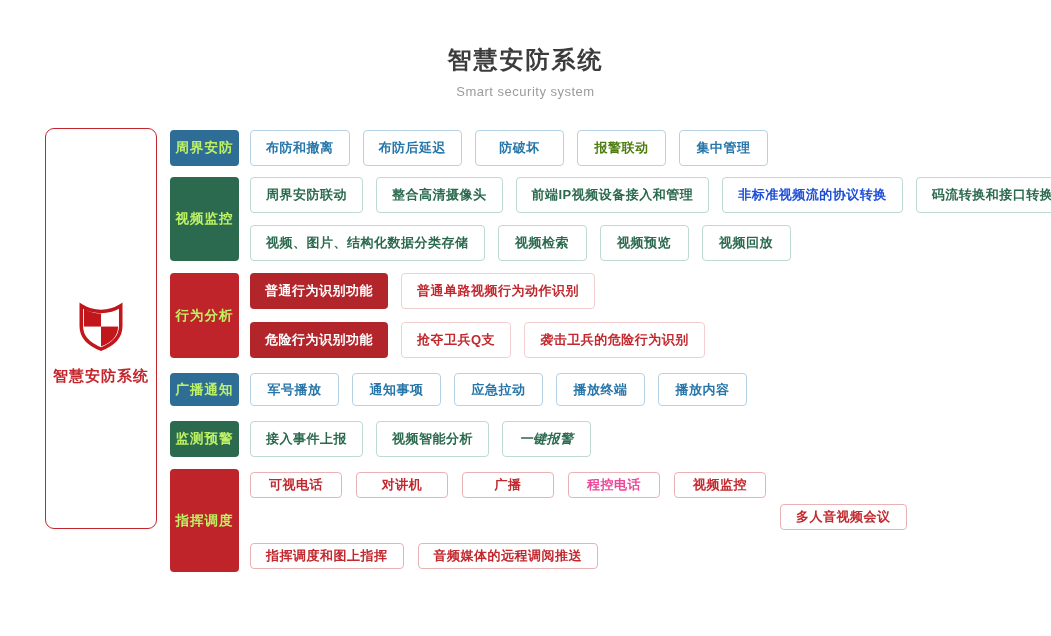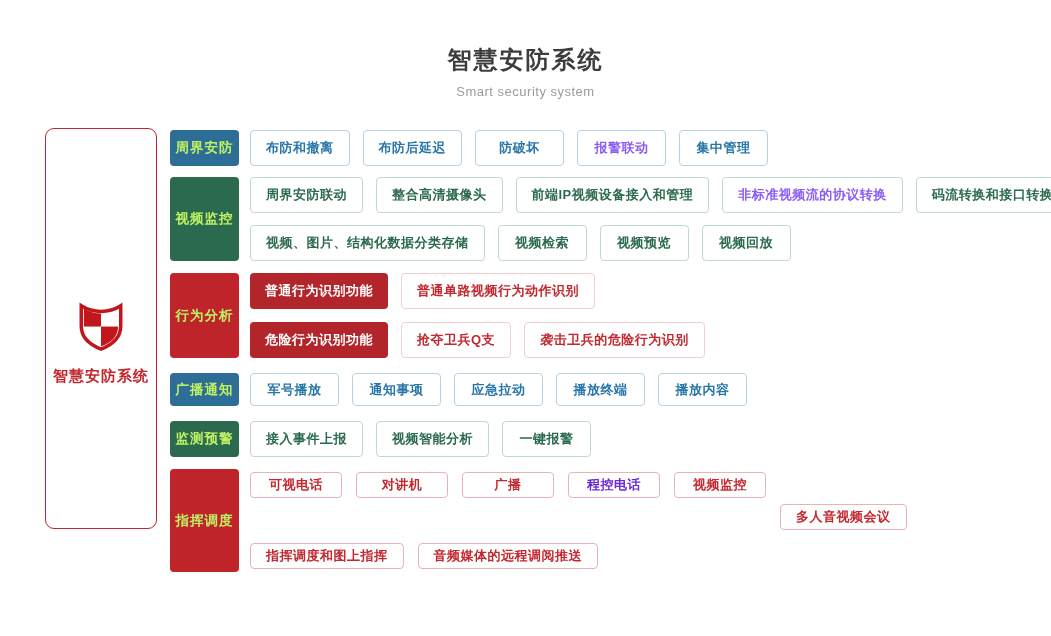--- a/index.html
+++ b/index.html
@@ -78,33 +78,33 @@
   </div>
 
   <main class="groups">
       <div class="group g-perimeter">
         <div class="cat" style="background: rgb(46, 109, 150);">周界安防</div>
         <div class="rows">
           <div class="row">
             <div class="btn" style="color: rgb(39, 118, 169); border-color: rgb(181, 210, 228);">布防和撤离</div>
             <div class="btn" style="color: rgb(39, 118, 169); border-color: rgb(181, 210, 228);">布防后延迟</div>
             <div class="btn" style="color: rgb(39, 118, 169); border-color: rgb(181, 210, 228);">防破坏</div>
-            <div class="btn" style="color: #8b5cf6; border-color: rgb(181, 210, 228);">报警联动</div>
+            <div class="btn" style="color: #4d7c0f; border-color: rgb(181, 210, 228);">报警联动</div>
             <div class="btn" style="color: rgb(39, 118, 169); border-color: rgb(181, 210, 228);">集中管理</div>
           </div>
         </div>
       </div>
       <div class="group g-video">
         <div class="cat" style="background: rgb(43, 106, 78);">视频监控</div>
         <div class="rows">
           <div class="row">
             <div class="btn" style="color: rgb(43, 106, 78); border-color: rgb(190, 217, 205);">周界安防联动</div>
             <div class="btn" style="color: rgb(43, 106, 78); border-color: rgb(190, 217, 205);">整合高清摄像头</div>
             <div class="btn" style="color: rgb(43, 106, 78); border-color: rgb(190, 217, 205);">前端IP视频设备接入和管理</div>
-            <div class="btn" style="color: #8b5cf6; border-color: rgb(190, 217, 205);">非标准视频流的协议转换</div>
+            <div class="btn" style="color: #1d4ed8; border-color: rgb(190, 217, 205);">非标准视频流的协议转换</div>
             <div class="btn" style="color: rgb(43, 106, 78); border-color: rgb(190, 217, 205);">码流转换和接口转换</div>
           </div>
           <div class="row">
             <div class="btn" style="color: rgb(43, 106, 78); border-color: rgb(190, 217, 205);">视频、图片、结构化数据分类存储</div>
             <div class="btn" style="color: rgb(43, 106, 78); border-color: rgb(190, 217, 205);">视频检索</div>
             <div class="btn" style="color: rgb(43, 106, 78); border-color: rgb(190, 217, 205);">视频预览</div>
             <div class="btn" style="color: rgb(43, 106, 78); border-color: rgb(190, 217, 205);">视频回放</div>
           </div>
         </div>
       </div>
@@ -133,32 +133,32 @@
             <div class="btn" style="color: rgb(39, 118, 169); border-color: rgb(181, 210, 228);">播放内容</div>
           </div>
         </div>
       </div>
       <div class="group g-monitor">
         <div class="cat" style="background: rgb(43, 106, 78);">监测预警</div>
         <div class="rows">
           <div class="row">
             <div class="btn" style="color: rgb(43, 106, 78); border-color: rgb(190, 217, 205);">接入事件上报</div>
             <div class="btn" style="color: rgb(43, 106, 78); border-color: rgb(190, 217, 205);">视频智能分析</div>
-            <div class="btn" style="color: rgb(43, 106, 78); border-color: rgb(190, 217, 205);">一键报警</div>
+            <div class="btn" style="color: rgb(43, 106, 78); border-color: rgb(190, 217, 205); font-style: italic;">一键报警</div>
           </div>
         </div>
       </div>
       <div class="group g-dispatch">
         <div class="cat" style="background: rgb(191, 36, 42);">指挥调度</div>
         <div class="rows">
           <div class="row">
             <div class="btn" style="color: rgb(194, 40, 46); border-color: rgb(233, 178, 181);">可视电话</div>
             <div class="btn" style="color: rgb(194, 40, 46); border-color: rgb(233, 178, 181);">对讲机</div>
             <div class="btn" style="color: rgb(194, 40, 46); border-color: rgb(233, 178, 181);">广播</div>
-            <div class="btn" style="color: #6d28d9; border-color: rgb(233, 178, 181);">程控电话</div>
+            <div class="btn" style="color: #ec4899; border-color: rgb(233, 178, 181);">程控电话</div>
             <div class="btn" style="color: rgb(194, 40, 46); border-color: rgb(233, 178, 181);">视频监控</div>
             <div class="btn" style="color: rgb(194, 40, 46); border-color: rgb(233, 178, 181); margin-top: 32px;">多人音视频会议</div>
           </div>
           <div class="row">
             <div class="btn" style="color: rgb(194, 40, 46); border-color: rgb(233, 178, 181);">指挥调度和图上指挥</div>
             <div class="btn" style="color: rgb(194, 40, 46); border-color: rgb(233, 178, 181);">音频媒体的远程调阅推送</div>
           </div>
         </div>
       </div>
     </main>

